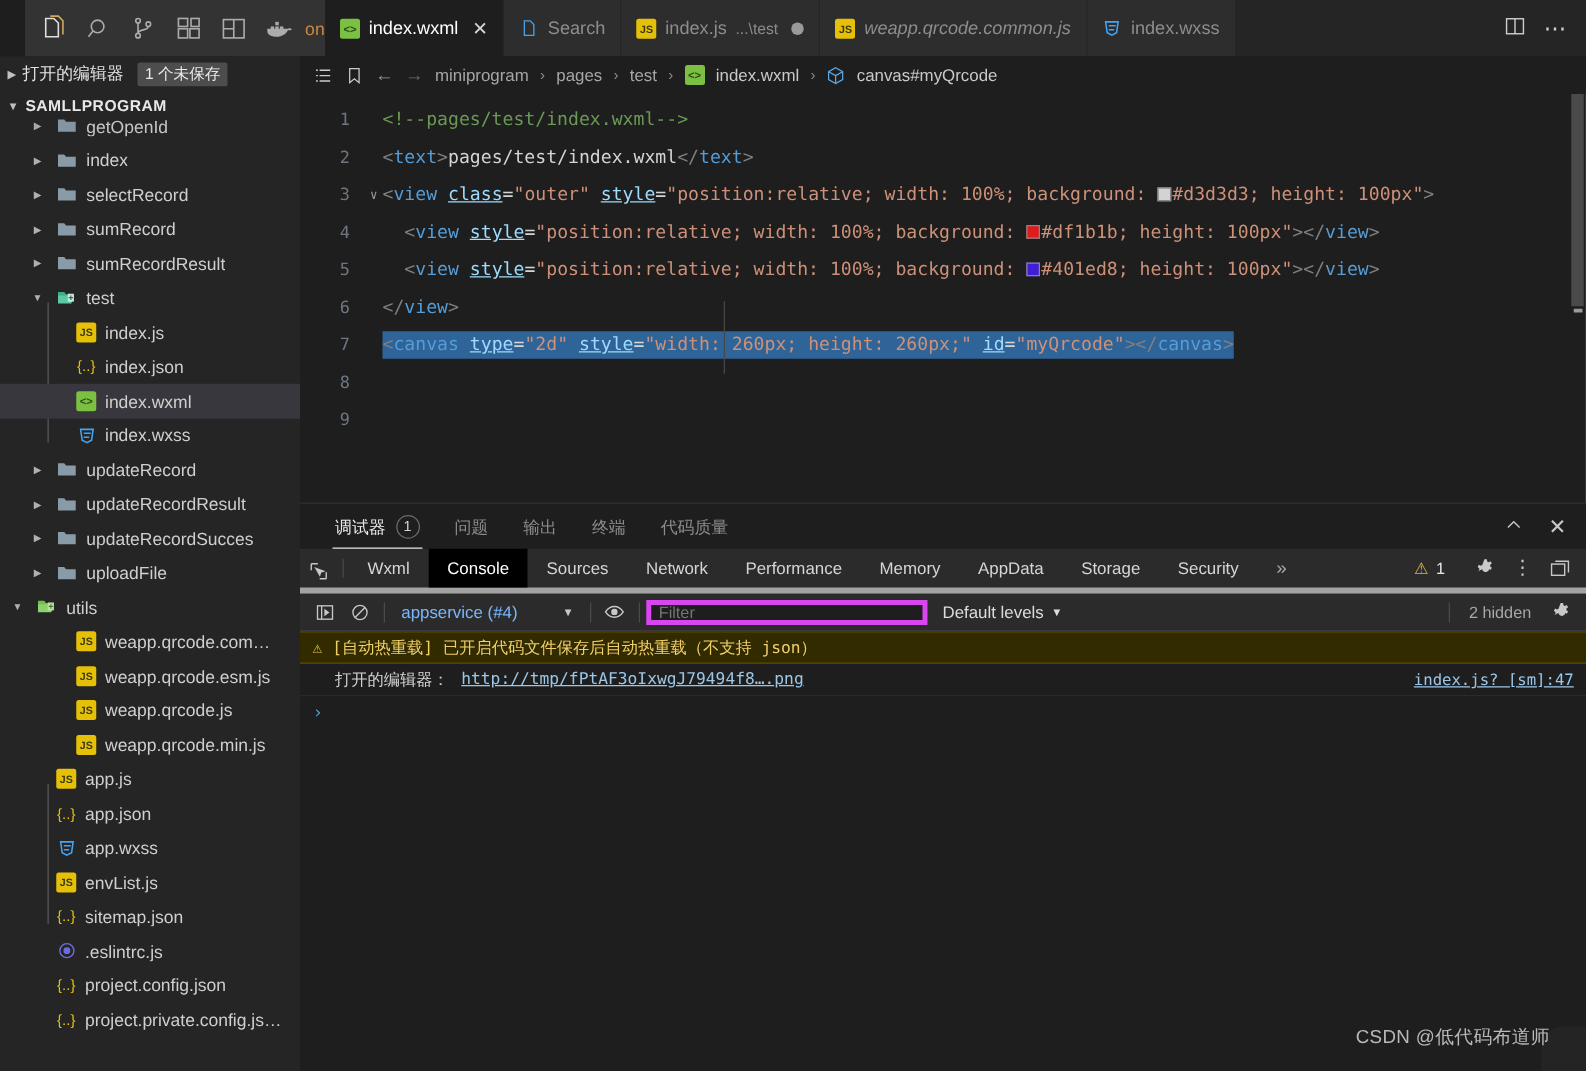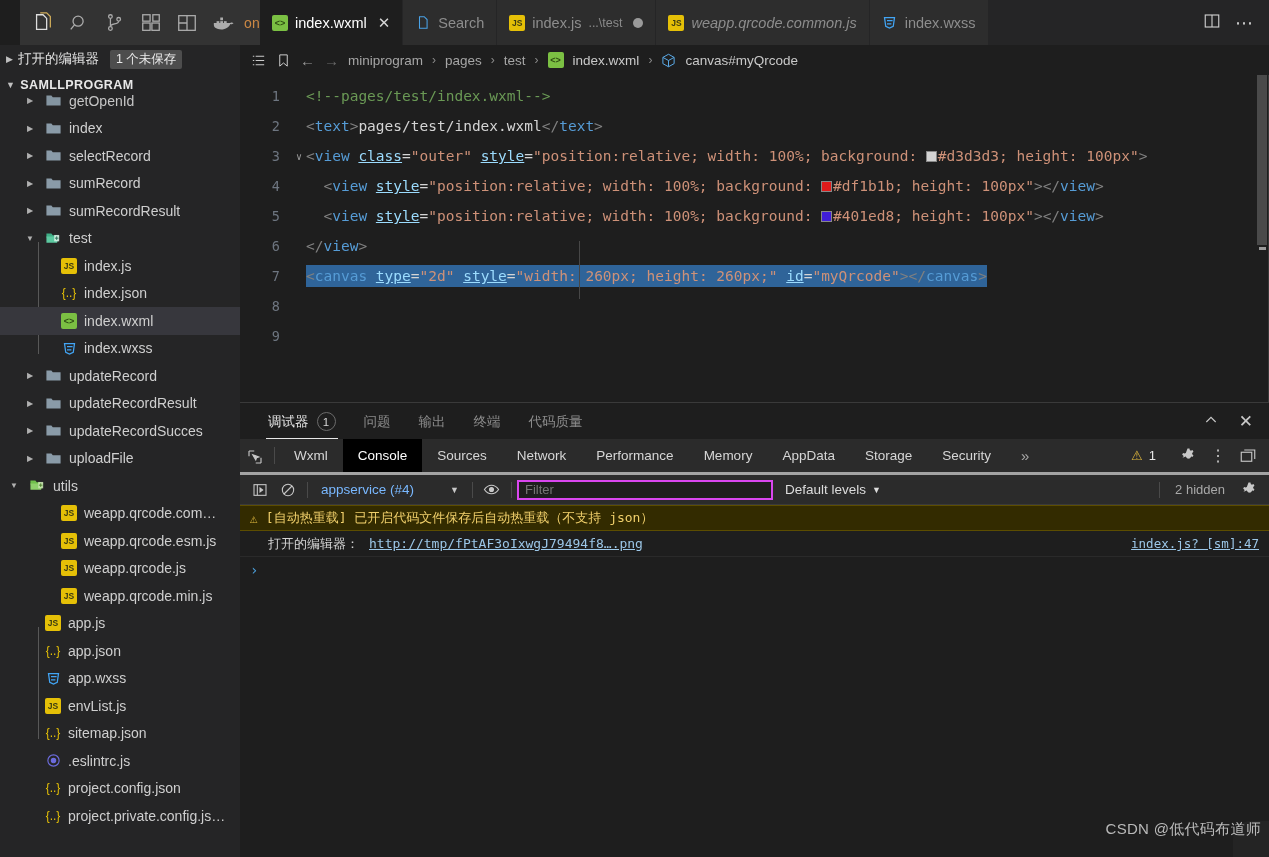--- a/index.html
+++ b/index.html
@@ -140,40 +140,40 @@
          color:#8c8c8c; font-size:13.5px; position:relative; }
   .ptab.active{ color:#e7e7e7; }
   .ptab.active::after{ content:""; position:absolute; left:12px; right:12px; bottom:0; height:1.5px; background:#e7e7e7;}
   .pbadge{ display:inline-flex; align-items:center; justify-content:center;
            min-width:19px; height:19px; border-radius:10px; border:1px solid #6b6b6b;
            color:#d4d4d4; font-size:11.5px; margin-left:8px; padding:0 5px;}
   .panel-actions{ margin-left:auto; display:flex; align-items:center; gap:20px; color:#c8c8c8; padding-right:6px; }
 
   .devtabs{
     height:36px; flex:0 0 36px; display:flex; align-items:stretch; background:#2b2b2b;
-    border-bottom:3px solid #a3a3a3;
+    border-bottom:5px solid #a3a3a3;
   }
   .devtab{ display:flex; align-items:center; padding:0 15px; color:#d6d6d6; font-size:13.5px; }
   .devtab.active{ background:#000000; color:#ffffff; }
   .devtab.chev{ color:#a8a8a8; font-size:15px; }
   .dev-sep{ width:1px; background:#4a4a4a; margin:8px 4px; }
   .dev-right{ margin-left:auto; display:flex; align-items:center; gap:0; padding-right:6px; }
   .dev-ic{ display:flex; align-items:center; justify-content:center; width:30px; height:36px; color:#c8c8c8;}
   .warncount{ display:flex; align-items:center; gap:6px; color:#e6e6e6; font-size:13px; padding:0 8px;}
 
   .filterbar{
     height:30px; flex:0 0 30px; display:flex; align-items:center; gap:0; background:#2b2b2b;
     border-bottom:1px solid #3a3a3a; padding:0 6px;
   }
   .fb-ic{ width:28px; height:30px; display:flex; align-items:center; justify-content:center; color:#c8c8c8; }
   .fb-sep{ width:1px; height:16px; background:#4a4a4a; margin:0 5px; }
   .ctxsel{ display:flex; align-items:center; gap:36px; color:#79b8ff; font-size:13.5px; padding:0 8px; }
   .ctxsel .caret{ color:#c8c8c8; font-size:9px; }
   .filterinput{
-    width:256px; height:20px; background:#1e1e1e; border:2px solid #d946ef; color:#8a8a8a;
+    width:225px; height:20px; background:#1e1e1e; border:4px solid #d946ef; color:#8a8a8a;
     font-size:13px; padding:0 6px; outline:none; font-family:"Liberation Sans",sans-serif;
   }
   .levels{ color:#dcdcdc; font-size:13.5px; padding:0 12px; display:flex; align-items:center; gap:6px;}
   .levels .caret{ font-size:9px; }
   .fb-right{ margin-left:auto; display:flex; align-items:center; gap:10px; }
   .hidden-count{ color:#a8a8a8; font-size:13px; }
 
   .console-out{ flex:1; overflow:hidden; background:#1e1e1e; }
   .msg-warn{
     background:#332b00; border-top:1px solid #5c4d00; border-bottom:1px solid #5c4d00;
@@ -185,21 +185,21 @@
     display:flex; align-items:center; padding:3px 10px 3px 28px; height:26px;
     color:#d4d4d4; font-family:"DejaVu Sans Mono", monospace; font-size:13px;
     border-bottom:1px solid #2a2a2a;
   }
   .msg-log .link{ color:#9cc7e8; text-decoration:underline; margin-left:10px;}
   .msg-log .src{ margin-left:auto; color:#9cc7e8; text-decoration:underline; font-size:12.5px;}
   .prompt-row{ display:flex; align-items:center; padding:4px 10px; color:#4a9eda;
                font-family:"DejaVu Sans Mono",monospace; font-size:14px; height:26px; }
 
   .watermark{
-    position:absolute; right:8px; bottom:18px; color:#b9b9b9; font-size:15px;
+    position:absolute; right:29px; bottom:18px; color:#b9b9b9; font-size:15px;
     letter-spacing:.3px; pointer-events:none;
   }
   .corner-fade{
     position:absolute; right:0; bottom:0; width:36px; height:36px;
     border-radius:50% 0 0 0; background:#2a2a2a; opacity:.55;
   }
 </style>
 </head>
 <body>
 

